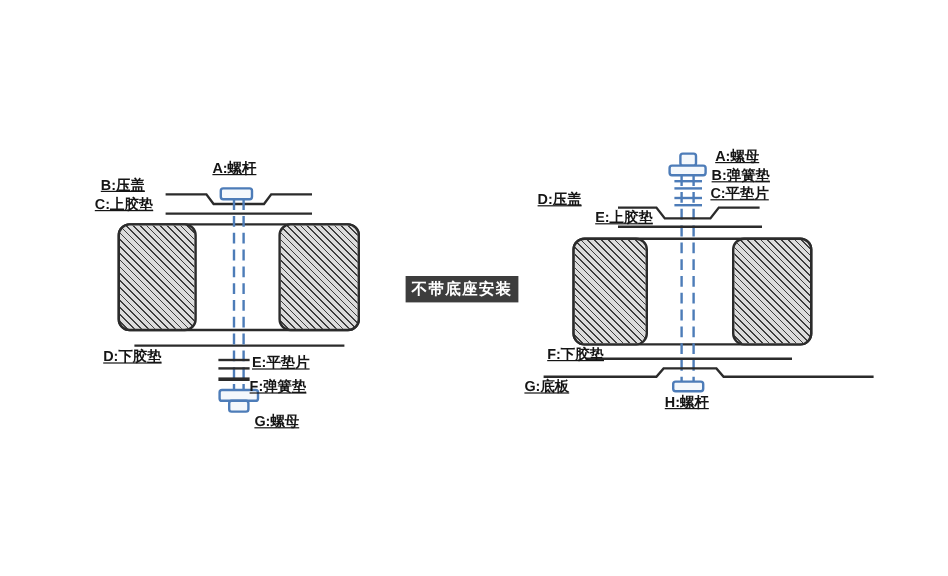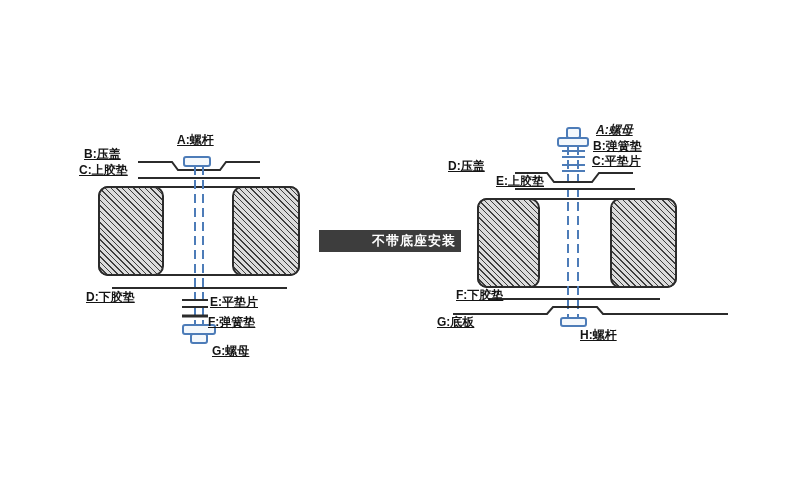--- a/index.html
+++ b/index.html
@@ -66,21 +66,21 @@
 
     <div class="dlabel" style="left:117px;top:14px;">A:螺杆</div>
     <div class="dlabel" style="left:24px;top:28px;">B:压盖</div>
     <div class="dlabel" style="left:19px;top:44px;">C:上胶垫</div>
     <div class="dlabel" style="left:26px;top:171px;">D:下胶垫</div>
     <div class="dlabel" style="left:150px;top:176px;">E:平垫片</div>
     <div class="dlabel" style="left:148px;top:196px;">F:弹簧垫</div>
     <div class="dlabel" style="left:152px;top:225px;">G:螺母</div>
   </div>
 
-  <div class="tag" style="left:319px;top:230px;width:94px;padding-left:48px;">不带底座安装</div>
+  <div class="tag" style="left:338px;top:230px;width:94px;">不带底座安装</div>
 
   <div class="diagram" style="left:430px;top:115px;">
 
     <div class="body-rect" style="left:47px;top:83px;width:200px;height:90px;">
       <div class="hatch" style="left:-2px;top:-2px;width:63px;height:90px;"></div>
       <div class="hatch" style="right:-2px;top:-2px;width:67px;height:90px;"></div>
     </div>
 
     <svg width="320" height="240" viewBox="0 0 320 240">
 
@@ -100,24 +100,24 @@
 
       <line x1="85" y1="74" x2="205" y2="74" stroke="#2b2b2b" stroke-width="2"></line>
 
       <line x1="58" y1="184" x2="230" y2="184" stroke="#2b2b2b" stroke-width="2"></line>
 
       <polyline points="23,199 117,199 123,192 167,192 173,199 298,199" fill="none" stroke="#2b2b2b" stroke-width="2"></polyline>
 
       <rect x="131" y="203" width="25" height="8" rx="2" fill="#f4f8fc" stroke="#4d7cb8" stroke-width="2"></rect>
     </svg>
 
-    <div class="dlabel" style="left:166px;top:9px;font-style:italic;">A:螺母</div>
+    <div class="dlabel" style="left:166px;top:9px;">A:螺母</div>
     <div class="dlabel" style="left:163px;top:25px;">B:弹簧垫</div>
     <div class="dlabel" style="left:162px;top:40px;">C:平垫片</div>
     <div class="dlabel" style="left:18px;top:45px;">D:压盖</div>
     <div class="dlabel" style="left:28px;top:60px;padding-left:38px;">E:上胶垫</div>
     <div class="dlabel" style="left:6px;top:174px;padding-left:20px;">F:下胶垫</div>
     <div class="dlabel" style="left:7px;top:201px;">G:底板</div>
-    <div class="dlabel" style="left:150px;top:214px;">H:螺杆</div>
+    <div class="dlabel" style="left:124px;top:214px;">H:螺杆</div>
   </div>
 
 
 </div>
 
 </body></html>

